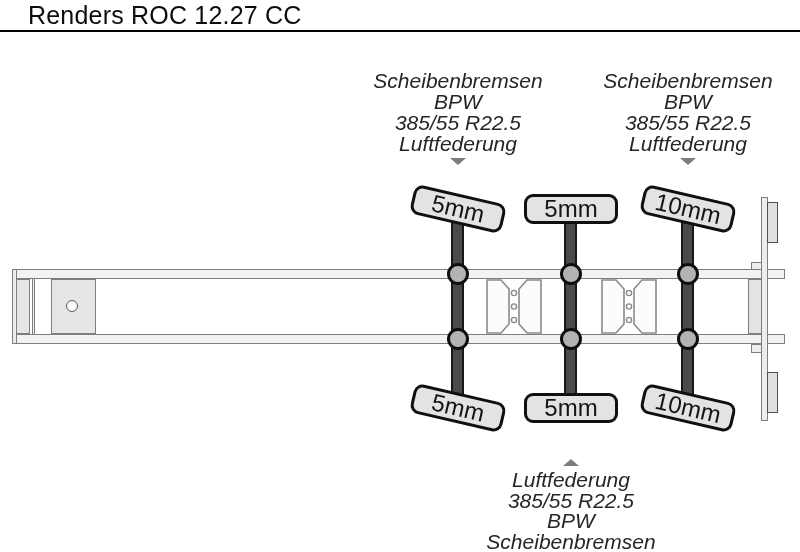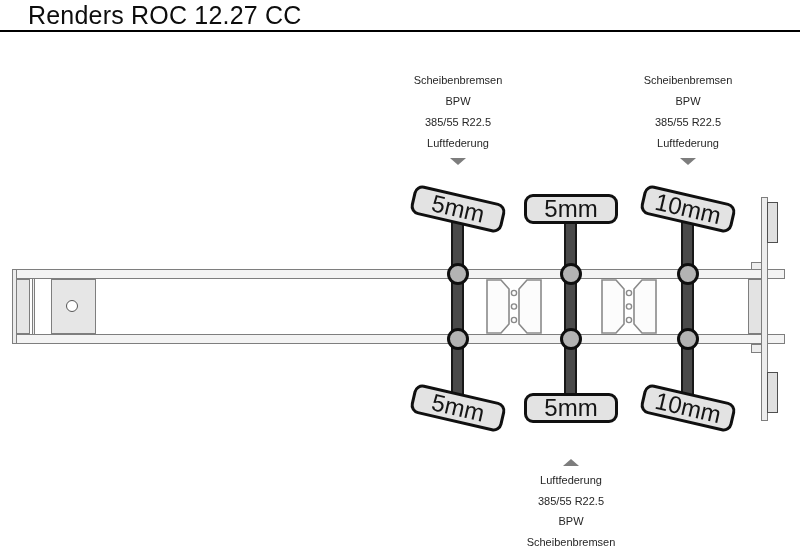--- a/index.html
+++ b/index.html
@@ -24,21 +24,21 @@
     background: #000;
   }
   .ref {
     position: absolute; left: 17px; top: 37px;
     font-size: 16px; line-height: 19px; color: #141414; white-space: nowrap;
   }
   
   .spec {
     position: absolute; width: 240px; text-align: center; color: #262626;
   }
-  .spec-line { font-size: 11px; line-height: 21px; white-space: nowrap; }
+  .spec-line { font-size: 21px; line-height: 21px; white-space: nowrap; font-style: italic; }
   .spec-bottom .spec-line { line-height: 20.5px; }
   .spec-front  { left: 338px; top: 70px; }
   .spec-rear   { left: 568px; top: 70px; }
   .spec-bottom { left: 451px; top: 459px; }
   .arrow-down {
     width: 0; height: 0; margin: 4px auto 0;
     border-left: 8px solid transparent; border-right: 8px solid transparent;
     border-top: 7px solid var(--arrow, #7d7d7d);
   }
   .arrow-up {

